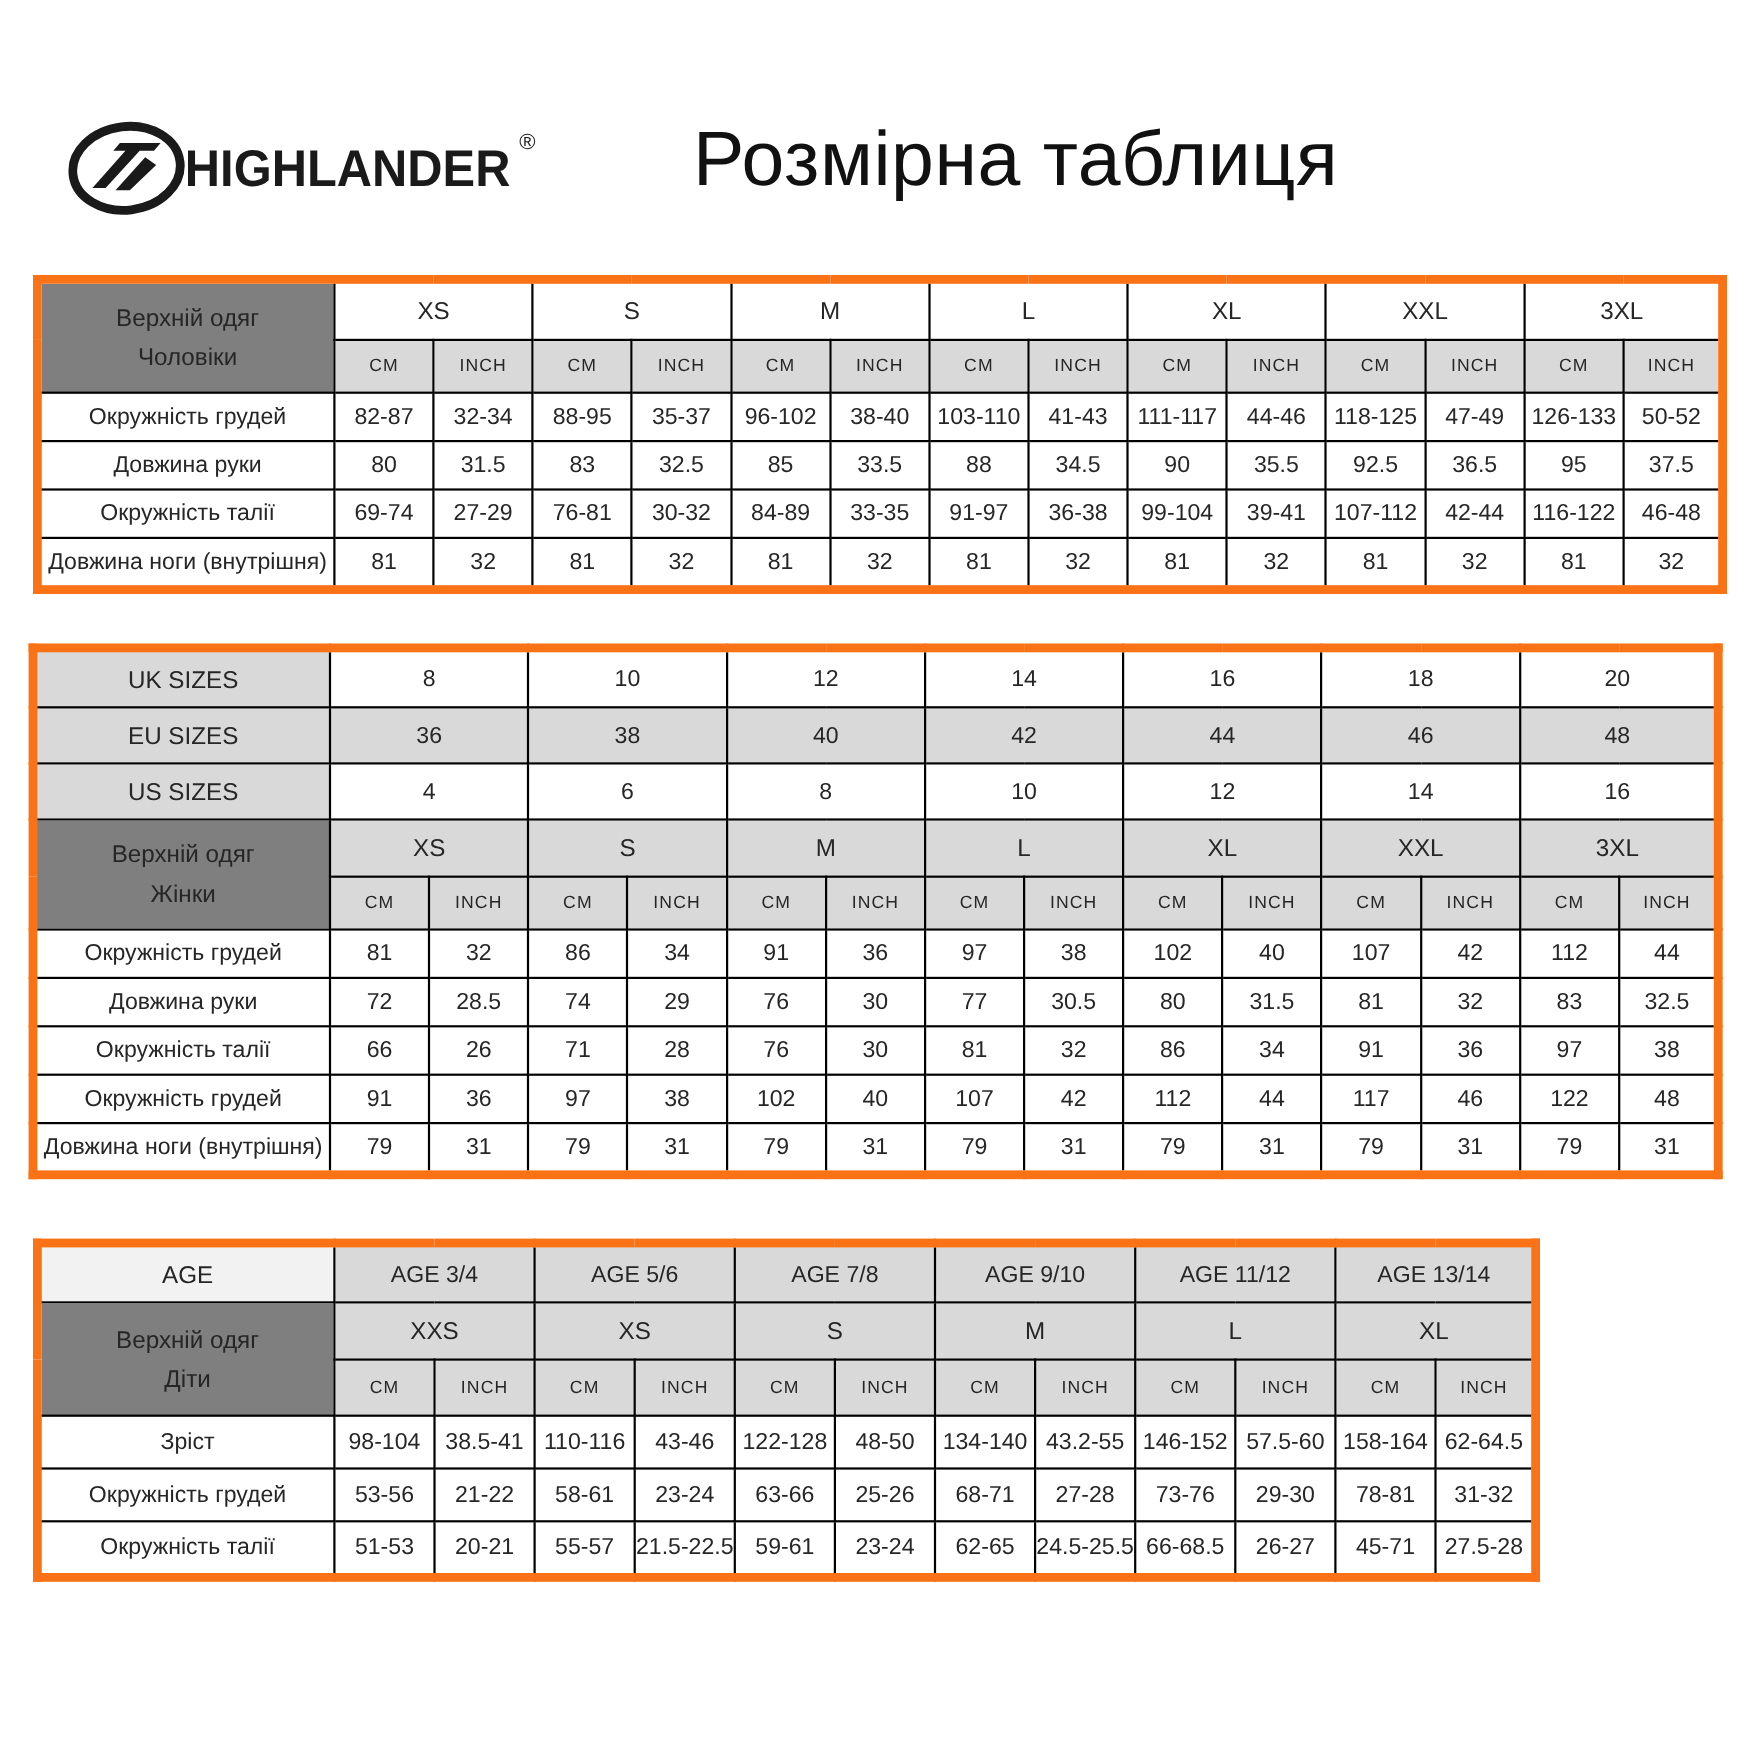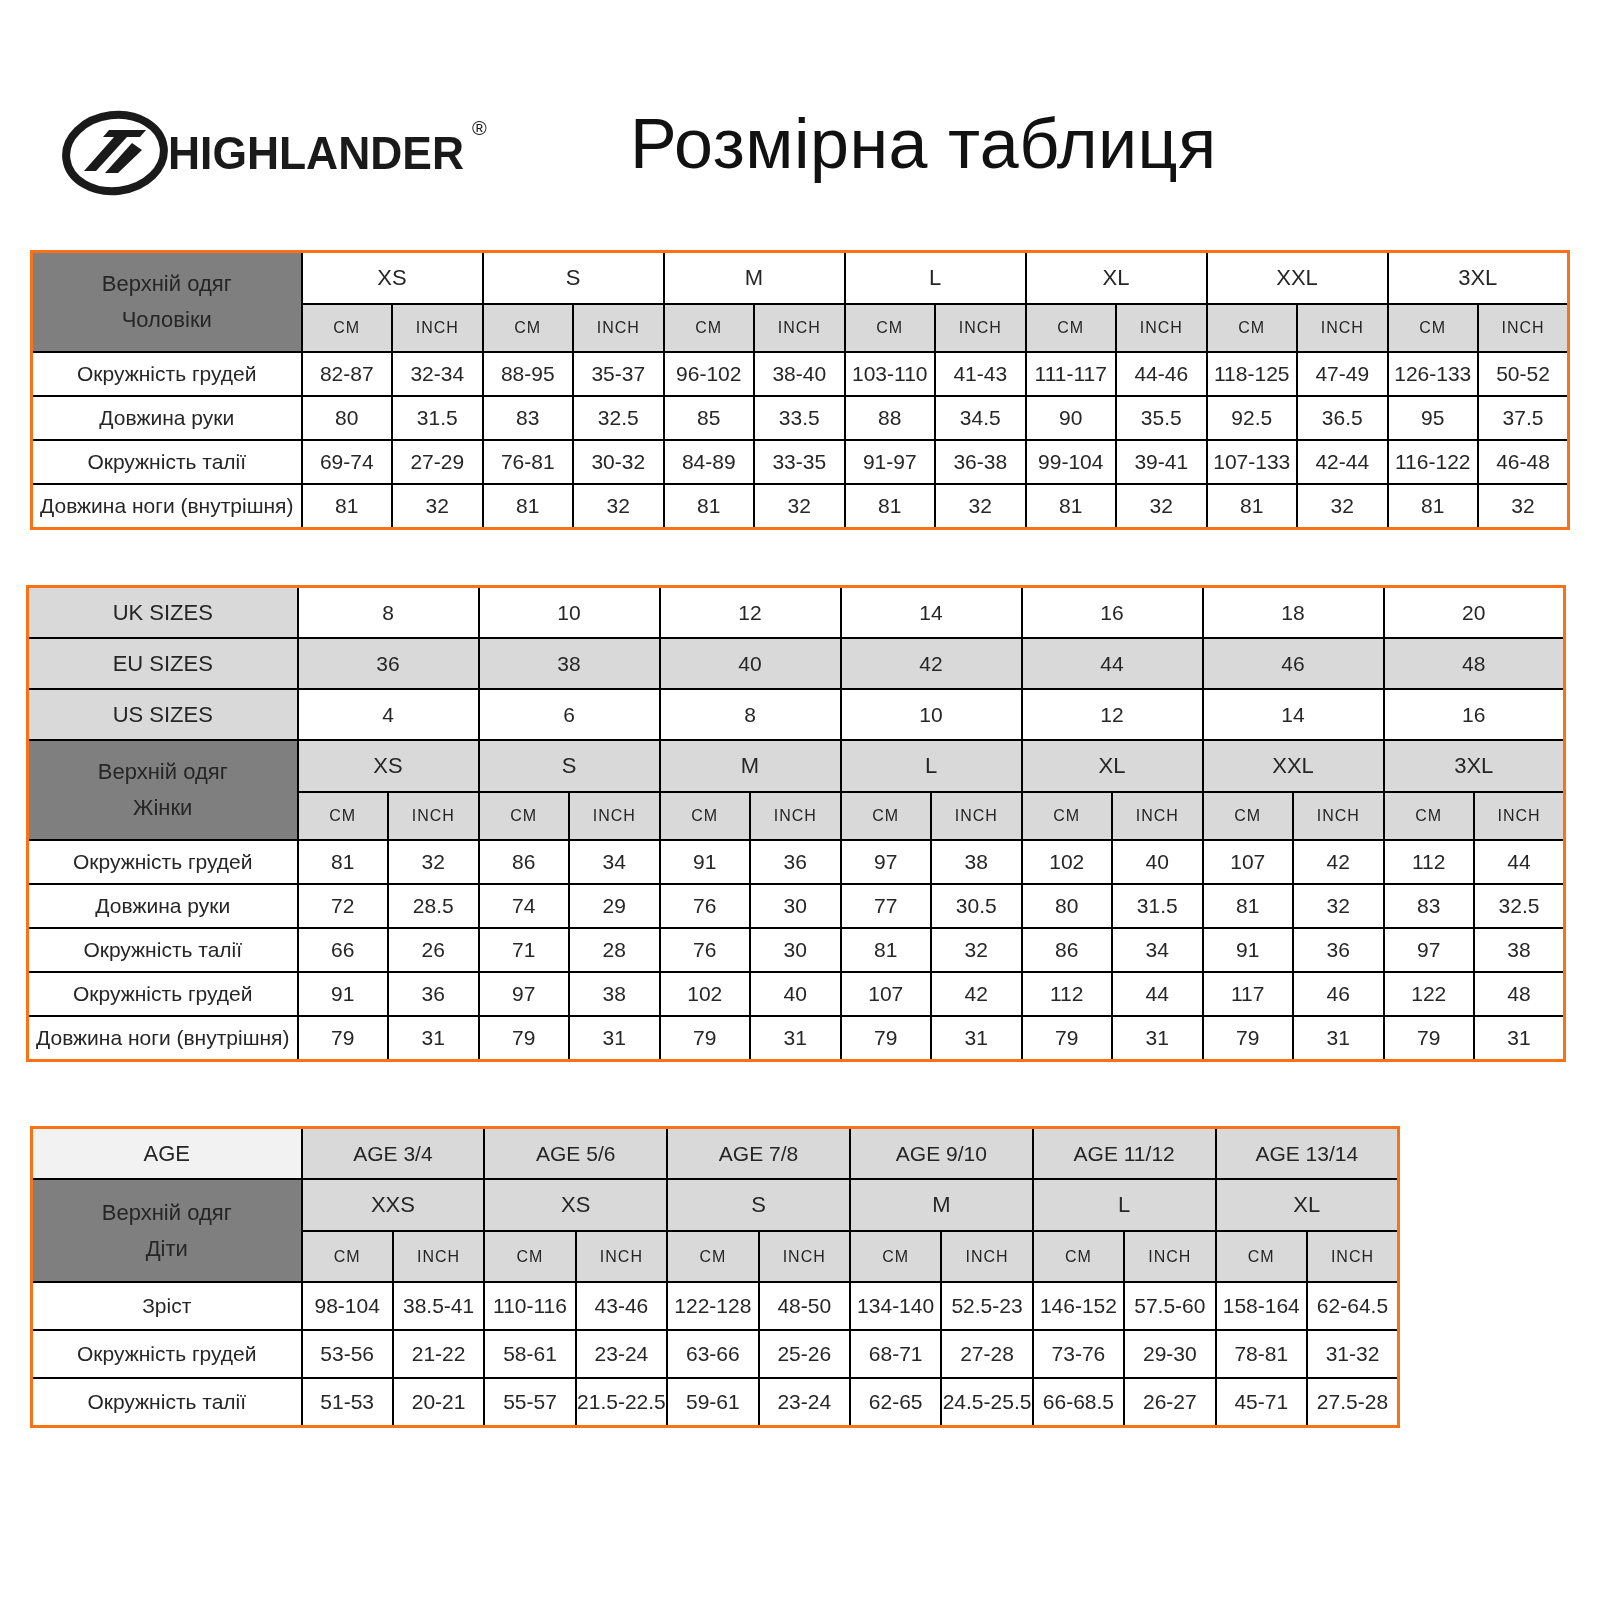--- a/index.html
+++ b/index.html
@@ -13,21 +13,21 @@
   .logo-word{font-weight:bold;font-size:47px;fill:#1a1a1a}
   .logo-reg{font-size:20px;fill:#1a1a1a}
   .page-title{
     position:absolute;left:630px;top:94px;width:680px;height:100px;
     font-size:70px;line-height:100px;color:#111;
     letter-spacing:0.5px;white-space:nowrap;
   }
   
   .size-table{
     position:absolute;border-collapse:collapse;table-layout:fixed;
-    background:#fff;border:3px solid #f97316;
+    background:#fff;border:8px solid #f97316;
   }
   #table-men{left:30px;top:250px;width:1540px}
   #table-women{left:26px;top:585px;width:1540px}
   #table-children{left:30px;top:1126px;width:1370px}
   .col-label{width:270px}
   .size-table td{
     border:2px solid #000;text-align:center;vertical-align:middle;
     font-size:21px;color:#262626;padding:0;overflow:hidden;
   }
   .row-pre td{height:49px;font-size:21px}
@@ -147,21 +147,21 @@
         <td class="">69-74</td>
         <td class="">27-29</td>
         <td class="">76-81</td>
         <td class="">30-32</td>
         <td class="">84-89</td>
         <td class="">33-35</td>
         <td class="">91-97</td>
         <td class="">36-38</td>
         <td class="">99-104</td>
         <td class="">39-41</td>
-        <td class="">107-133</td>
+        <td class="">107-112</td>
         <td class="">42-44</td>
         <td class="">116-122</td>
         <td class="">46-48</td>
       </tr>
       <tr class="row-data">
         <td class="label-cell">Довжина ноги (внутрішня)</td>
         <td class="">81</td>
         <td class="">32</td>
         <td class="">81</td>
         <td class="">32</td>
@@ -397,21 +397,21 @@
       </tr>
       <tr class="row-data">
         <td class="label-cell">Зріст</td>
         <td class="">98-104</td>
         <td class="">38.5-41</td>
         <td class="">110-116</td>
         <td class="">43-46</td>
         <td class="">122-128</td>
         <td class="">48-50</td>
         <td class="">134-140</td>
-        <td class="">52.5-23</td>
+        <td class="">43.2-55</td>
         <td class="">146-152</td>
         <td class="">57.5-60</td>
         <td class="">158-164</td>
         <td class="">62-64.5</td>
       </tr>
       <tr class="row-data">
         <td class="label-cell">Окружність грудей</td>
         <td class="">53-56</td>
         <td class="">21-22</td>
         <td class="">58-61</td>

